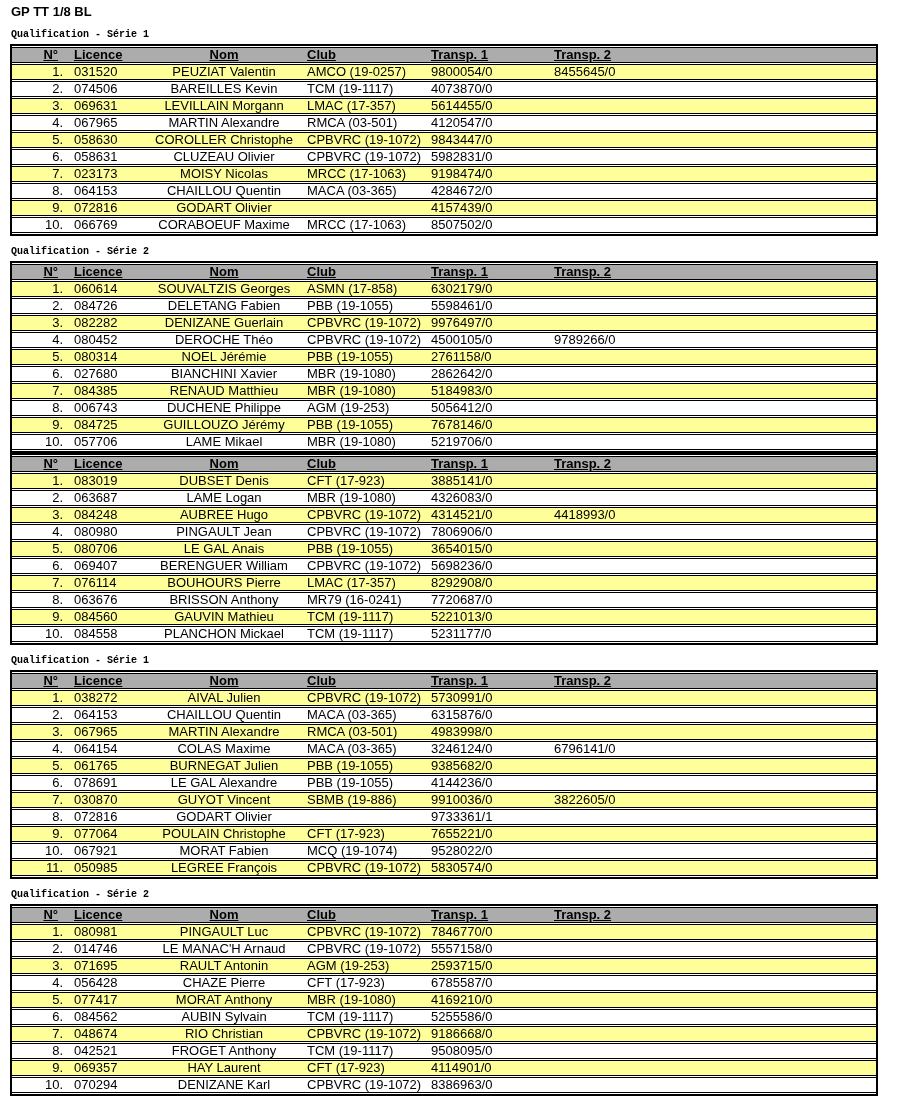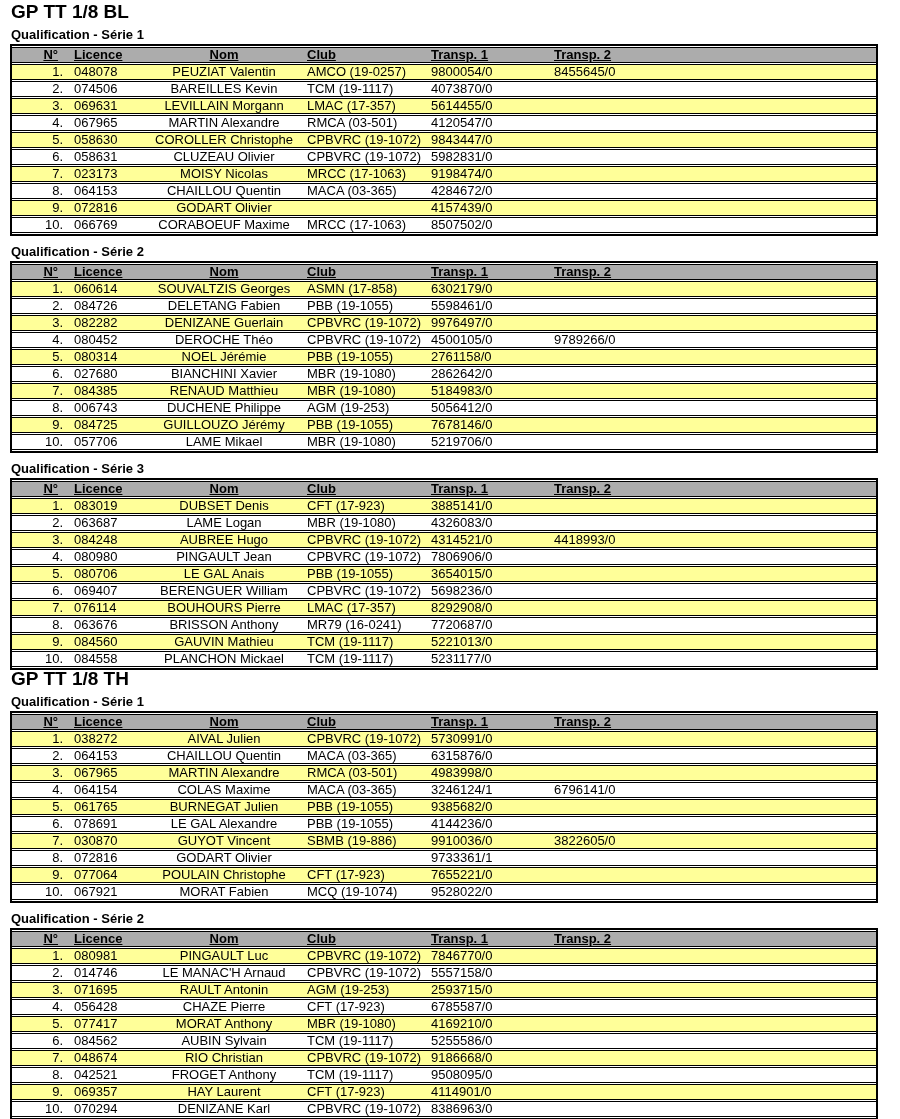--- a/index.html
+++ b/index.html
@@ -4,22 +4,22 @@
 <style>
   :root { --hl:#FFFF99; --hdr:#ACACAC; --ink:#000000; }
   * { box-sizing: border-box; }
   html,body { margin:0; padding:0; }
   body {
     width:900px; height:1119px; background:#ffffff; color:var(--ink);
     font-family:"Liberation Sans","DejaVu Sans",sans-serif;
     overflow:hidden;
   }
   .page { padding:3px 12px 0 10px; }
-  .group-title { font-size:19px; font-weight:bold; line-height:15px; margin:0; padding:1px 0 0 1px; }
-  .series-label { font-size:13px; font-weight:bold; line-height:15px; margin:8px 0 2px 1px; }
+  .group-title { font-size:13px; font-weight:bold; line-height:15px; margin:0; padding:1px 0 0 1px; }
+  .series-label { font-size:10px; font-weight:bold; line-height:15px; margin:8px 0 2px 1px;font-family:Liberation Mono, monospace; }
   table.qual {
     width:868px; table-layout:fixed;
     border:2px solid #000;
     border-collapse:separate; border-spacing:0 1px;
     background:#fff;
   }
   th, td {
     font-size:13px; line-height:14px; padding:0;
     white-space:nowrap; overflow:hidden; text-align:left;
     border-top:1px solid #000; border-bottom:1px solid #000;
@@ -57,21 +57,21 @@
             <th class="c1"><span class="hd">Licence</span></th>
             <th class="c2"><span class="hd">Nom</span></th>
             <th class="c3"><span class="hd">Club</span></th>
             <th class="c4"><span class="hd">Transp. 1</span></th>
             <th class="c5"><span class="hd">Transp. 2</span></th>
           </tr>
         </thead>
         <tbody>
           <tr class="hl">
             <td class="c0">1.</td>
-            <td class="c1">048078</td>
+            <td class="c1">031520</td>
             <td class="c2">PEUZIAT Valentin</td>
             <td class="c3">AMCO (19-0257)</td>
             <td class="c4">9800054/0</td>
             <td class="c5">8455645/0</td>
           </tr>
           <tr>
             <td class="c0">2.</td>
             <td class="c1">074506</td>
             <td class="c2">BAREILLES Kevin</td>
             <td class="c3">TCM (19-1117)</td>
@@ -240,21 +240,20 @@
           <tr>
             <td class="c0">10.</td>
             <td class="c1">057706</td>
             <td class="c2">LAME Mikael</td>
             <td class="c3">MBR (19-1080)</td>
             <td class="c4">5219706/0</td>
             <td class="c5">&nbsp;</td>
           </tr>
         </tbody>
       </table>
-      <div class="series-label">Qualification - Série 3</div>
       <table class="qual">
         <colgroup>
           <col style="width: 60px;">
           <col style="width: 63px;">
           <col style="width: 170px;">
           <col style="width: 123px;">
           <col style="width: 120px;">
           <col style="width: 328px;">
         </colgroup>
         <thead>
@@ -343,21 +342,20 @@
           <tr>
             <td class="c0">10.</td>
             <td class="c1">084558</td>
             <td class="c2">PLANCHON Mickael</td>
             <td class="c3">TCM (19-1117)</td>
             <td class="c4">5231177/0</td>
             <td class="c5">&nbsp;</td>
           </tr>
         </tbody>
       </table>
-      <div class="group-title">GP TT 1/8 TH</div>
       <div class="series-label">Qualification - Série 1</div>
       <table class="qual">
         <colgroup>
           <col style="width: 60px;">
           <col style="width: 63px;">
           <col style="width: 170px;">
           <col style="width: 123px;">
           <col style="width: 120px;">
           <col style="width: 328px;">
         </colgroup>
@@ -394,21 +392,21 @@
             <td class="c2">MARTIN Alexandre</td>
             <td class="c3">RMCA (03-501)</td>
             <td class="c4">4983998/0</td>
             <td class="c5">&nbsp;</td>
           </tr>
           <tr>
             <td class="c0">4.</td>
             <td class="c1">064154</td>
             <td class="c2">COLAS Maxime</td>
             <td class="c3">MACA (03-365)</td>
-            <td class="c4">3246124/1</td>
+            <td class="c4">3246124/0</td>
             <td class="c5">6796141/0</td>
           </tr>
           <tr class="hl">
             <td class="c0">5.</td>
             <td class="c1">061765</td>
             <td class="c2">BURNEGAT Julien</td>
             <td class="c3">PBB (19-1055)</td>
             <td class="c4">9385682/0</td>
             <td class="c5">&nbsp;</td>
           </tr>
@@ -443,20 +441,28 @@
             <td class="c3">CFT (17-923)</td>
             <td class="c4">7655221/0</td>
             <td class="c5">&nbsp;</td>
           </tr>
           <tr>
             <td class="c0">10.</td>
             <td class="c1">067921</td>
             <td class="c2">MORAT Fabien</td>
             <td class="c3">MCQ (19-1074)</td>
             <td class="c4">9528022/0</td>
+            <td class="c5">&nbsp;</td>
+          </tr>
+          <tr class="hl">
+            <td class="c0">11.</td>
+            <td class="c1">050985</td>
+            <td class="c2">LEGREE François</td>
+            <td class="c3">CPBVRC (19-1072)</td>
+            <td class="c4">5830574/0</td>
             <td class="c5">&nbsp;</td>
           </tr>
         </tbody>
       </table>
       <div class="series-label">Qualification - Série 2</div>
       <table class="qual">
         <colgroup>
           <col style="width: 60px;">
           <col style="width: 63px;">
           <col style="width: 170px;">

